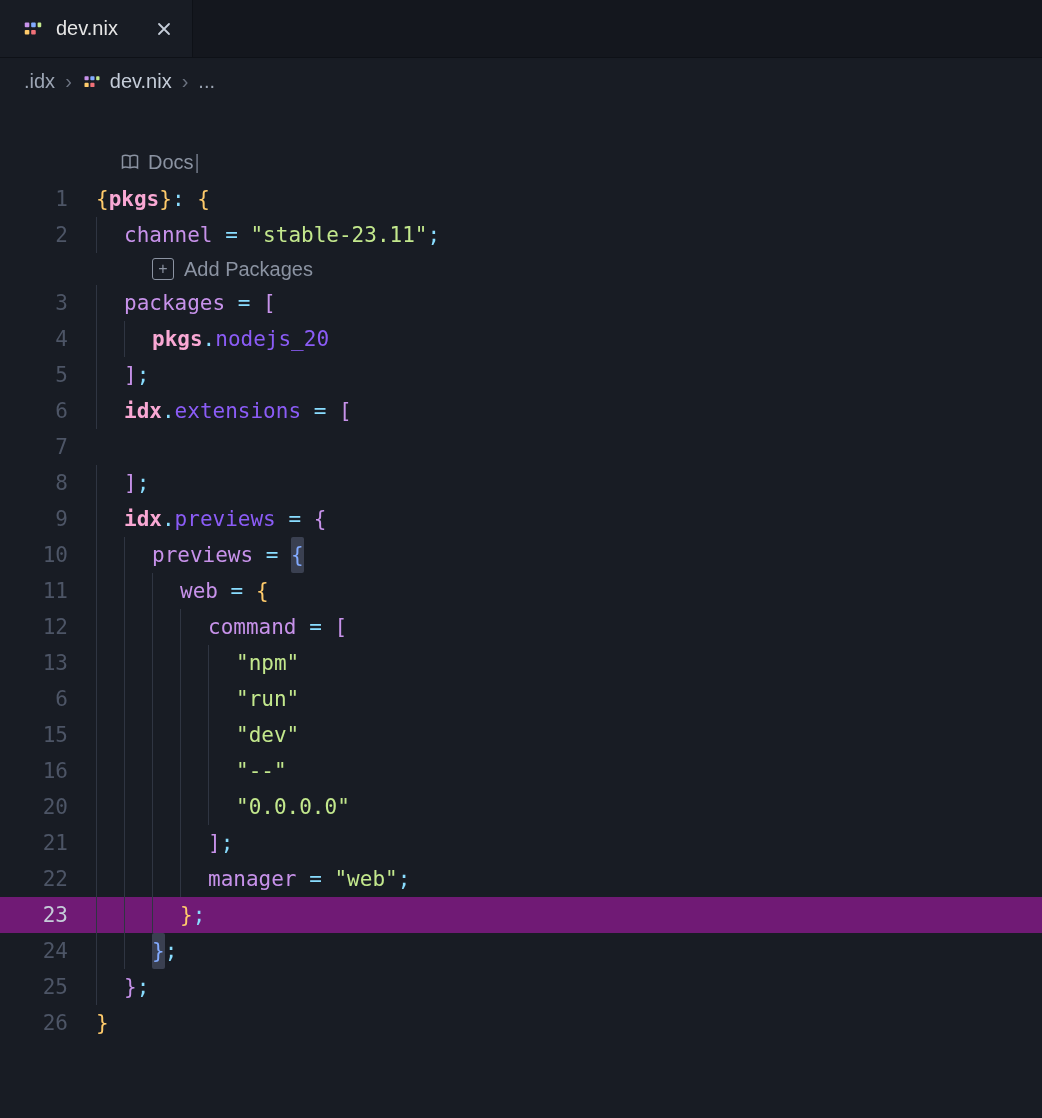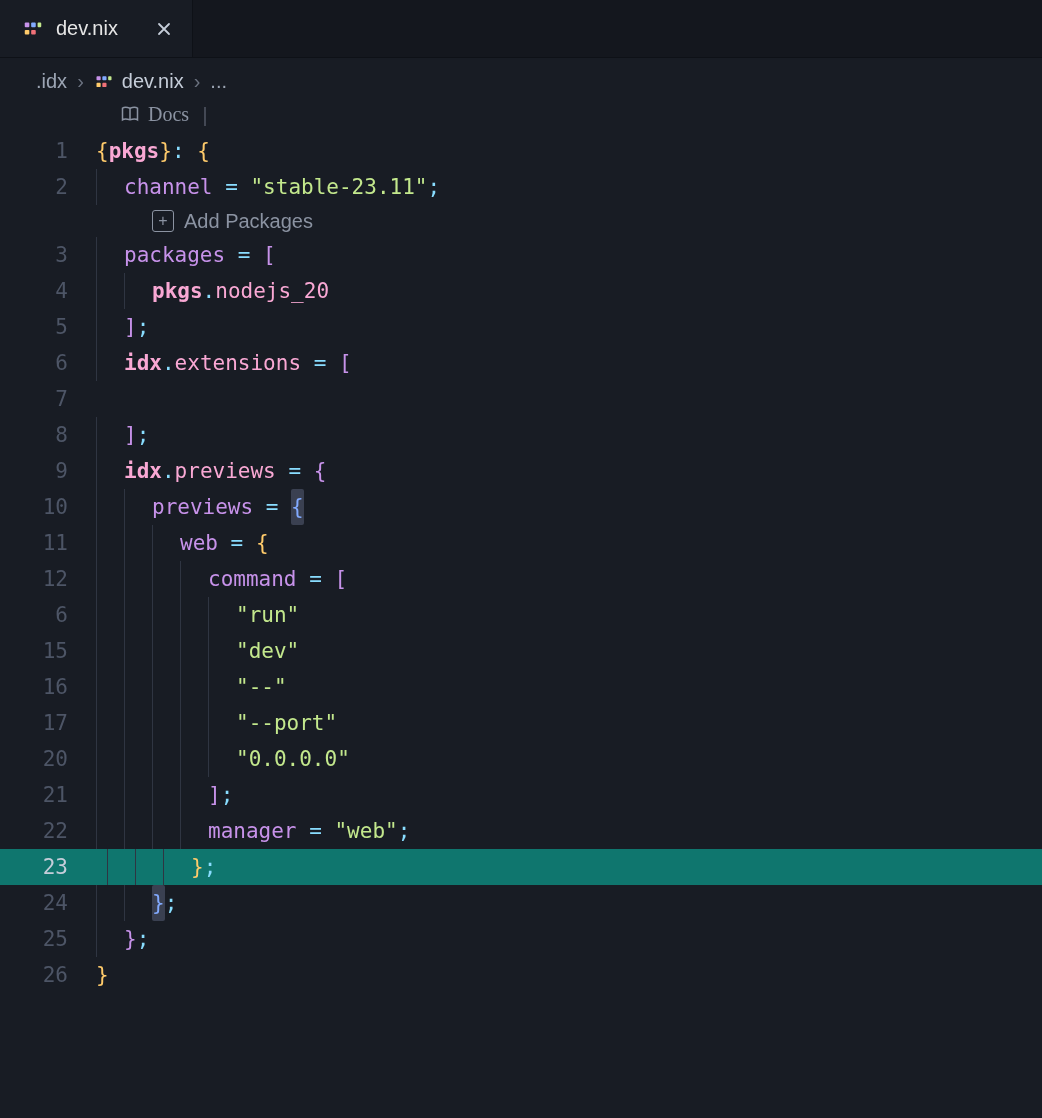--- a/index.html
+++ b/index.html
@@ -42,59 +42,60 @@
     display: flex; align-items: center; justify-content: center;
     cursor: pointer;
   }
   .tabbar-rest { flex: 1; background: #14171e; }
 
   
   .breadcrumb {
     display: flex;
     align-items: center;
     gap: 10px;
-    padding: 12px 24px 6px 36px;
+    padding: 12px 24px 6px 24px;
     font-family: -apple-system, BlinkMacSystemFont, "Segoe UI", sans-serif;
     font-size: 20px;
     color: #9ca5b4;
     text-align: right;
   }
   .breadcrumb .sep { color: #6b7280; }
   .breadcrumb .crumb { display: flex; align-items: center; gap: 8px; cursor: pointer; }
   .breadcrumb .idx-icon { width: 20px; height: 20px; }
   .crumb-current { color: #c5cdd9; }
 
   
   .codelens {
     display: flex;
     align-items: center;
-    gap: 14px;
+    gap: 1px;
     padding-left: 120px;
-    font-family: Liberation Serif, serif;
+    font-family: Liberation Sans, sans-serif;
     font-size: 20px;
     color: #8b93a2;
     height: 30px;
+    margin-top: 48px;
   }
   .codelens .lensitem { display: flex; align-items: center; gap: 8px; cursor: pointer; }
   .codelens .divider { color: #6b7280; }
   .book-icon { width: 20px; height: 20px; stroke: #8b93a2; }
 
   
   .editor {
     display: flex;
     flex-direction: column;
     padding-top: 4px;
   }
   .line {
     display: flex;
     align-items: flex-start;
     min-height: 36px;
     line-height: 36px;
   }
-  .line.hl { background: #0f766e; gap: 11px; }
+  .line.hl { background: #701a75; }
   .gutter {
     width: 96px;
     text-align: right;
     padding-right: 28px;
     color: #4d5566;
     user-select: none;
     flex-shrink: 0;
   }
   .code {
     white-space: pre;
@@ -109,21 +110,21 @@
   }
   .indent.blank { border-left: 1px solid transparent; }
 
   
   .punc  { color: #89ddff; }        
   .brace-y { color: #ffcb6b; }      
   .brace-p { color: #c792ea; }      
   .brace-b { color: #82aaff; }      
   .attr  { color: #c792ea; }        
   .ident { color: #f9a8d4; font-weight: bold; }
-  .prop  { color: #f9a8d4; }        
+  .prop  { color: #8b5cf6; }        
   .op    { color: #89ddff; }
   .str   { color: #c3e88d; }
   .hlbracket { background: #3a4051; border-radius: 2px; }
 
   
   .inline-hint {
     display: flex;
     align-items: center;
     gap: 10px;
     padding-left: 152px;
@@ -288,36 +289,36 @@
 
   <div class="line">
     <div class="gutter">12</div>
     <div class="code">
       <span class="indent"></span><span class="indent"></span><span class="indent"></span><span class="indent"></span>
       <span class="attr">command</span><span class="op"> = </span><span class="brace-p">[</span>
     </div>
   </div>
 
   <div class="line">
+    <div class="gutter">13</div>
+    <div class="code"><span class="indent"></span><span class="indent"></span><span class="indent"></span><span class="indent"></span><span class="indent"></span><span class="str">"npm"</span></div>
+  </div>
+  <div class="line">
     <div class="gutter">6</div>
     <div class="code"><span class="indent"></span><span class="indent"></span><span class="indent"></span><span class="indent"></span><span class="indent"></span><span class="str">"run"</span></div>
   </div>
   <div class="line">
     <div class="gutter">15</div>
     <div class="code"><span class="indent"></span><span class="indent"></span><span class="indent"></span><span class="indent"></span><span class="indent"></span><span class="str">"dev"</span></div>
   </div>
   <div class="line">
     <div class="gutter">16</div>
     <div class="code"><span class="indent"></span><span class="indent"></span><span class="indent"></span><span class="indent"></span><span class="indent"></span><span class="str">"--"</span></div>
   </div>
   <div class="line">
-    <div class="gutter">17</div>
-    <div class="code"><span class="indent"></span><span class="indent"></span><span class="indent"></span><span class="indent"></span><span class="indent"></span><span class="str">"--port"</span></div>
-  </div>
-  <div class="line">
     <div class="gutter">20</div>
     <div class="code"><span class="indent"></span><span class="indent"></span><span class="indent"></span><span class="indent"></span><span class="indent"></span><span class="str">"0.0.0.0"</span></div>
   </div>
 
   <div class="line">
     <div class="gutter">21</div>
     <div class="code">
       <span class="indent"></span><span class="indent"></span><span class="indent"></span><span class="indent"></span>
       <span class="brace-p">]</span><span class="punc">;</span>
     </div>

